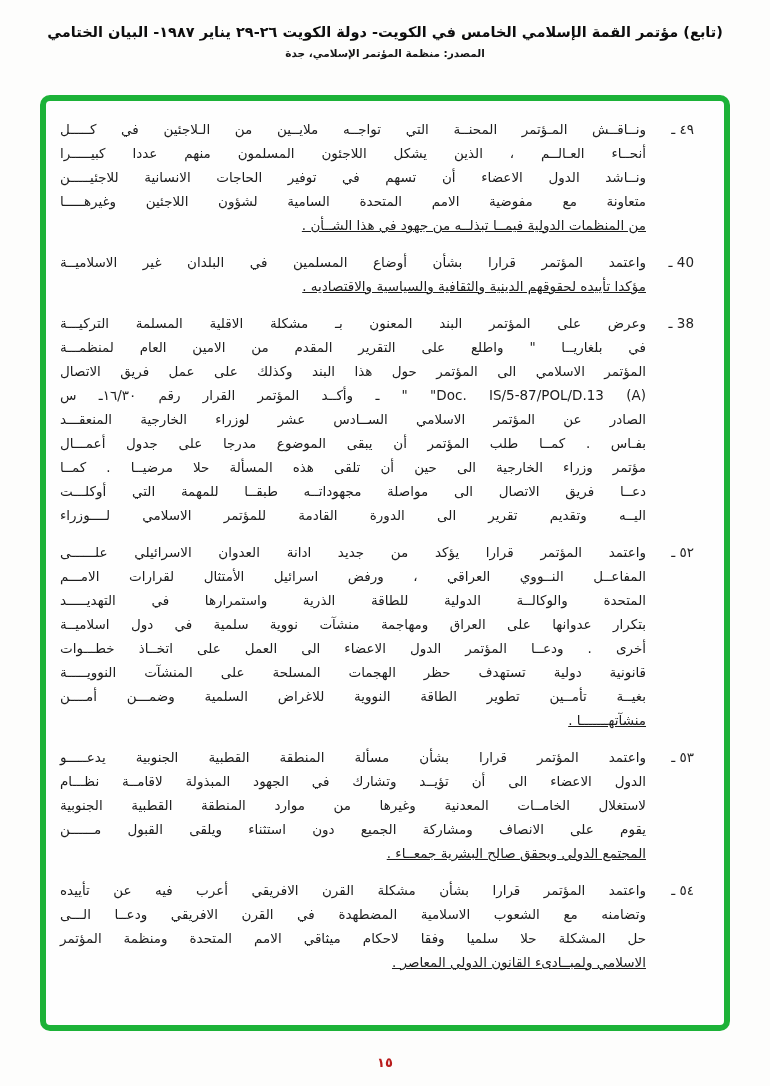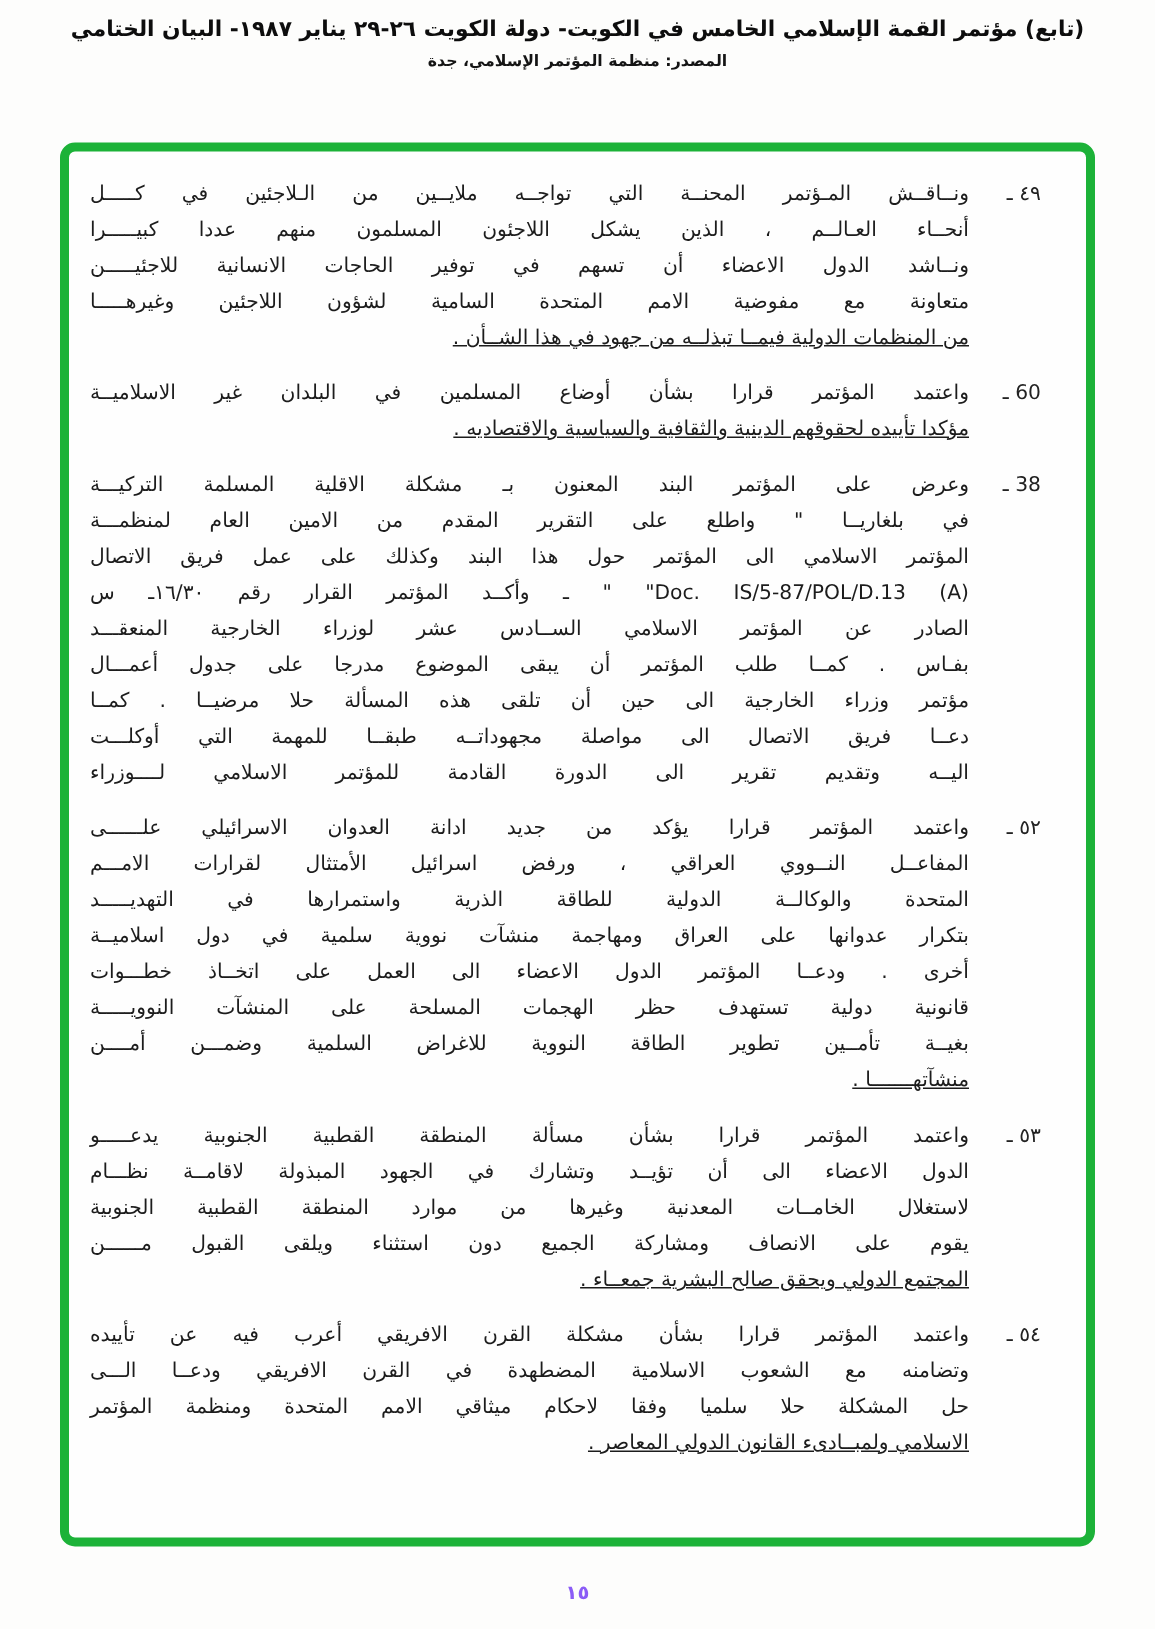--- a/index.html
+++ b/index.html
@@ -7,21 +7,21 @@
     width: 770px; height: 1086px;
     background: #fdfdfc;
     font-family: "DejaVu Sans", sans-serif;
     color: #1e1e1e;
     position: relative;
     overflow: hidden;
   }
   .page { position: relative; width: 770px; height: 1086px; }
 
   .header {
-    padding-top: 12px;
+    padding-top: 24px;
     text-align: center;
     direction: rtl;
   }
   .header .title {
     font-size: 14.5px;
     font-weight: bold;
     color: #0d0d0d;
     letter-spacing: 0.2px;
   }
   .header .source {
@@ -76,21 +76,21 @@
     text-decoration: underline;
   }
 
   .footer-page {
     position: absolute;
     left: 0; bottom: 16px;
     width: 100%;
     text-align: center;
     font-size: 13px;
     font-weight: bold;
-    color: #8b5cf6;
+    color: #b91c1c;
     direction: rtl;
   }
 </style>
 </head>
 <body>
 
 <div class="page">
 
   <div class="header">
     <div class="title">(تابع) مؤتمر القمة الإسلامي الخامس في الكويت- دولة الكويت ‪٢٦-٢٩‬ يناير ١٩٨٧- البيان الختامي</div>
@@ -104,21 +104,21 @@
       <div class="para-text">
           <div class="line">ونــاقــش المـؤتمر المحنــة التي تواجــه ملايــين من الـلاجئين في كـــــل</div>
           <div class="line">أنحــاء العـالــم ، الذين يشكل اللاجئون المسلمون منهم عددا كبيـــــرا</div>
           <div class="line">ونــاشد الدول الاعضاء أن تسهم في توفير الحاجات الانسانية للاجئيـــــن</div>
           <div class="line">متعاونة مع مفوضية الامم المتحدة السامية لشؤون اللاجئين وغيرهـــــا</div>
           <div class="line last">من المنظمات الدولية فيمــا تبذلــه من جهود في هذا الشــأن .</div>
         </div>
     </div>
 
     <div class="paragraph">
-      <div class="para-marker">60 ـ</div>
+      <div class="para-marker">40 ـ</div>
       <div class="para-text">
           <div class="line">واعتمد المؤتمر قرارا بشأن أوضاع  المسلمين في البلدان غير الاسلاميــة</div>
           <div class="line last">مؤكدا تأييده لحقوقهم الدينية والثقافية والسياسية والاقتصاديه .</div>
         </div>
     </div>
 
     <div class="paragraph">
       <div class="para-marker">38 ـ</div>
       <div class="para-text">
           <div class="line">وعرض على المؤتمر البند المعنون بـ مشكلة الاقلية المسلمة التركيـــة</div>

